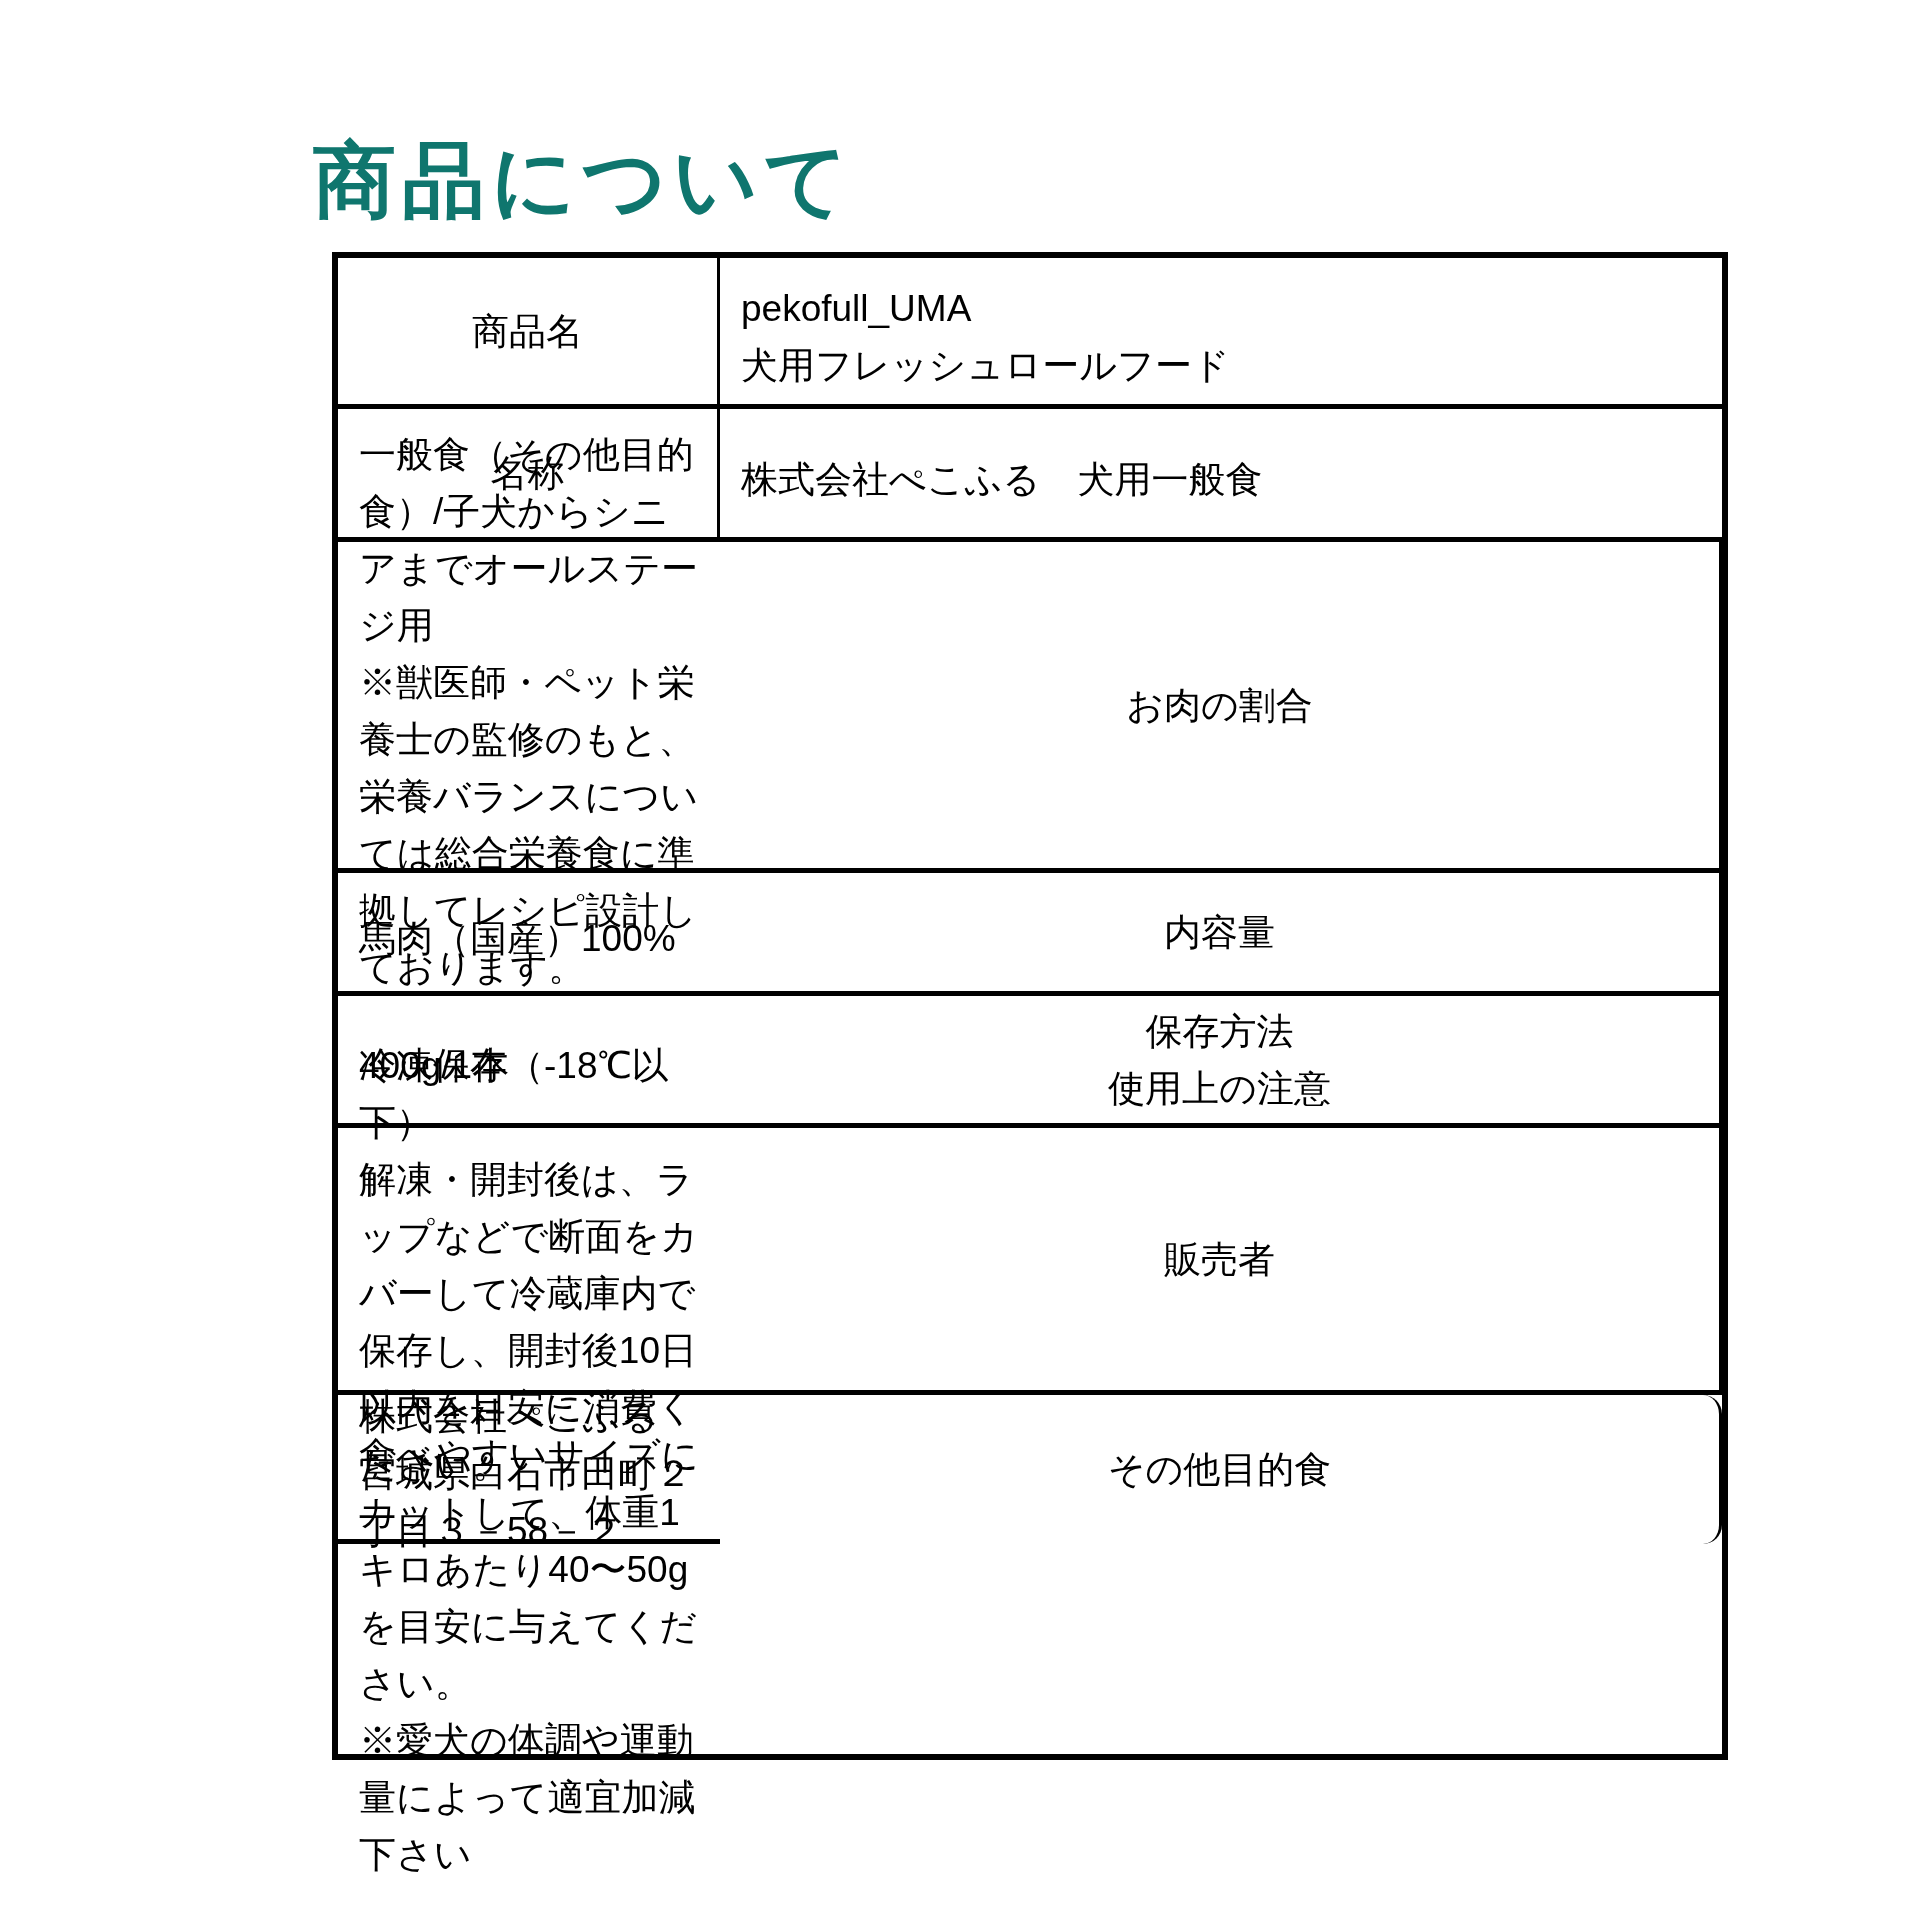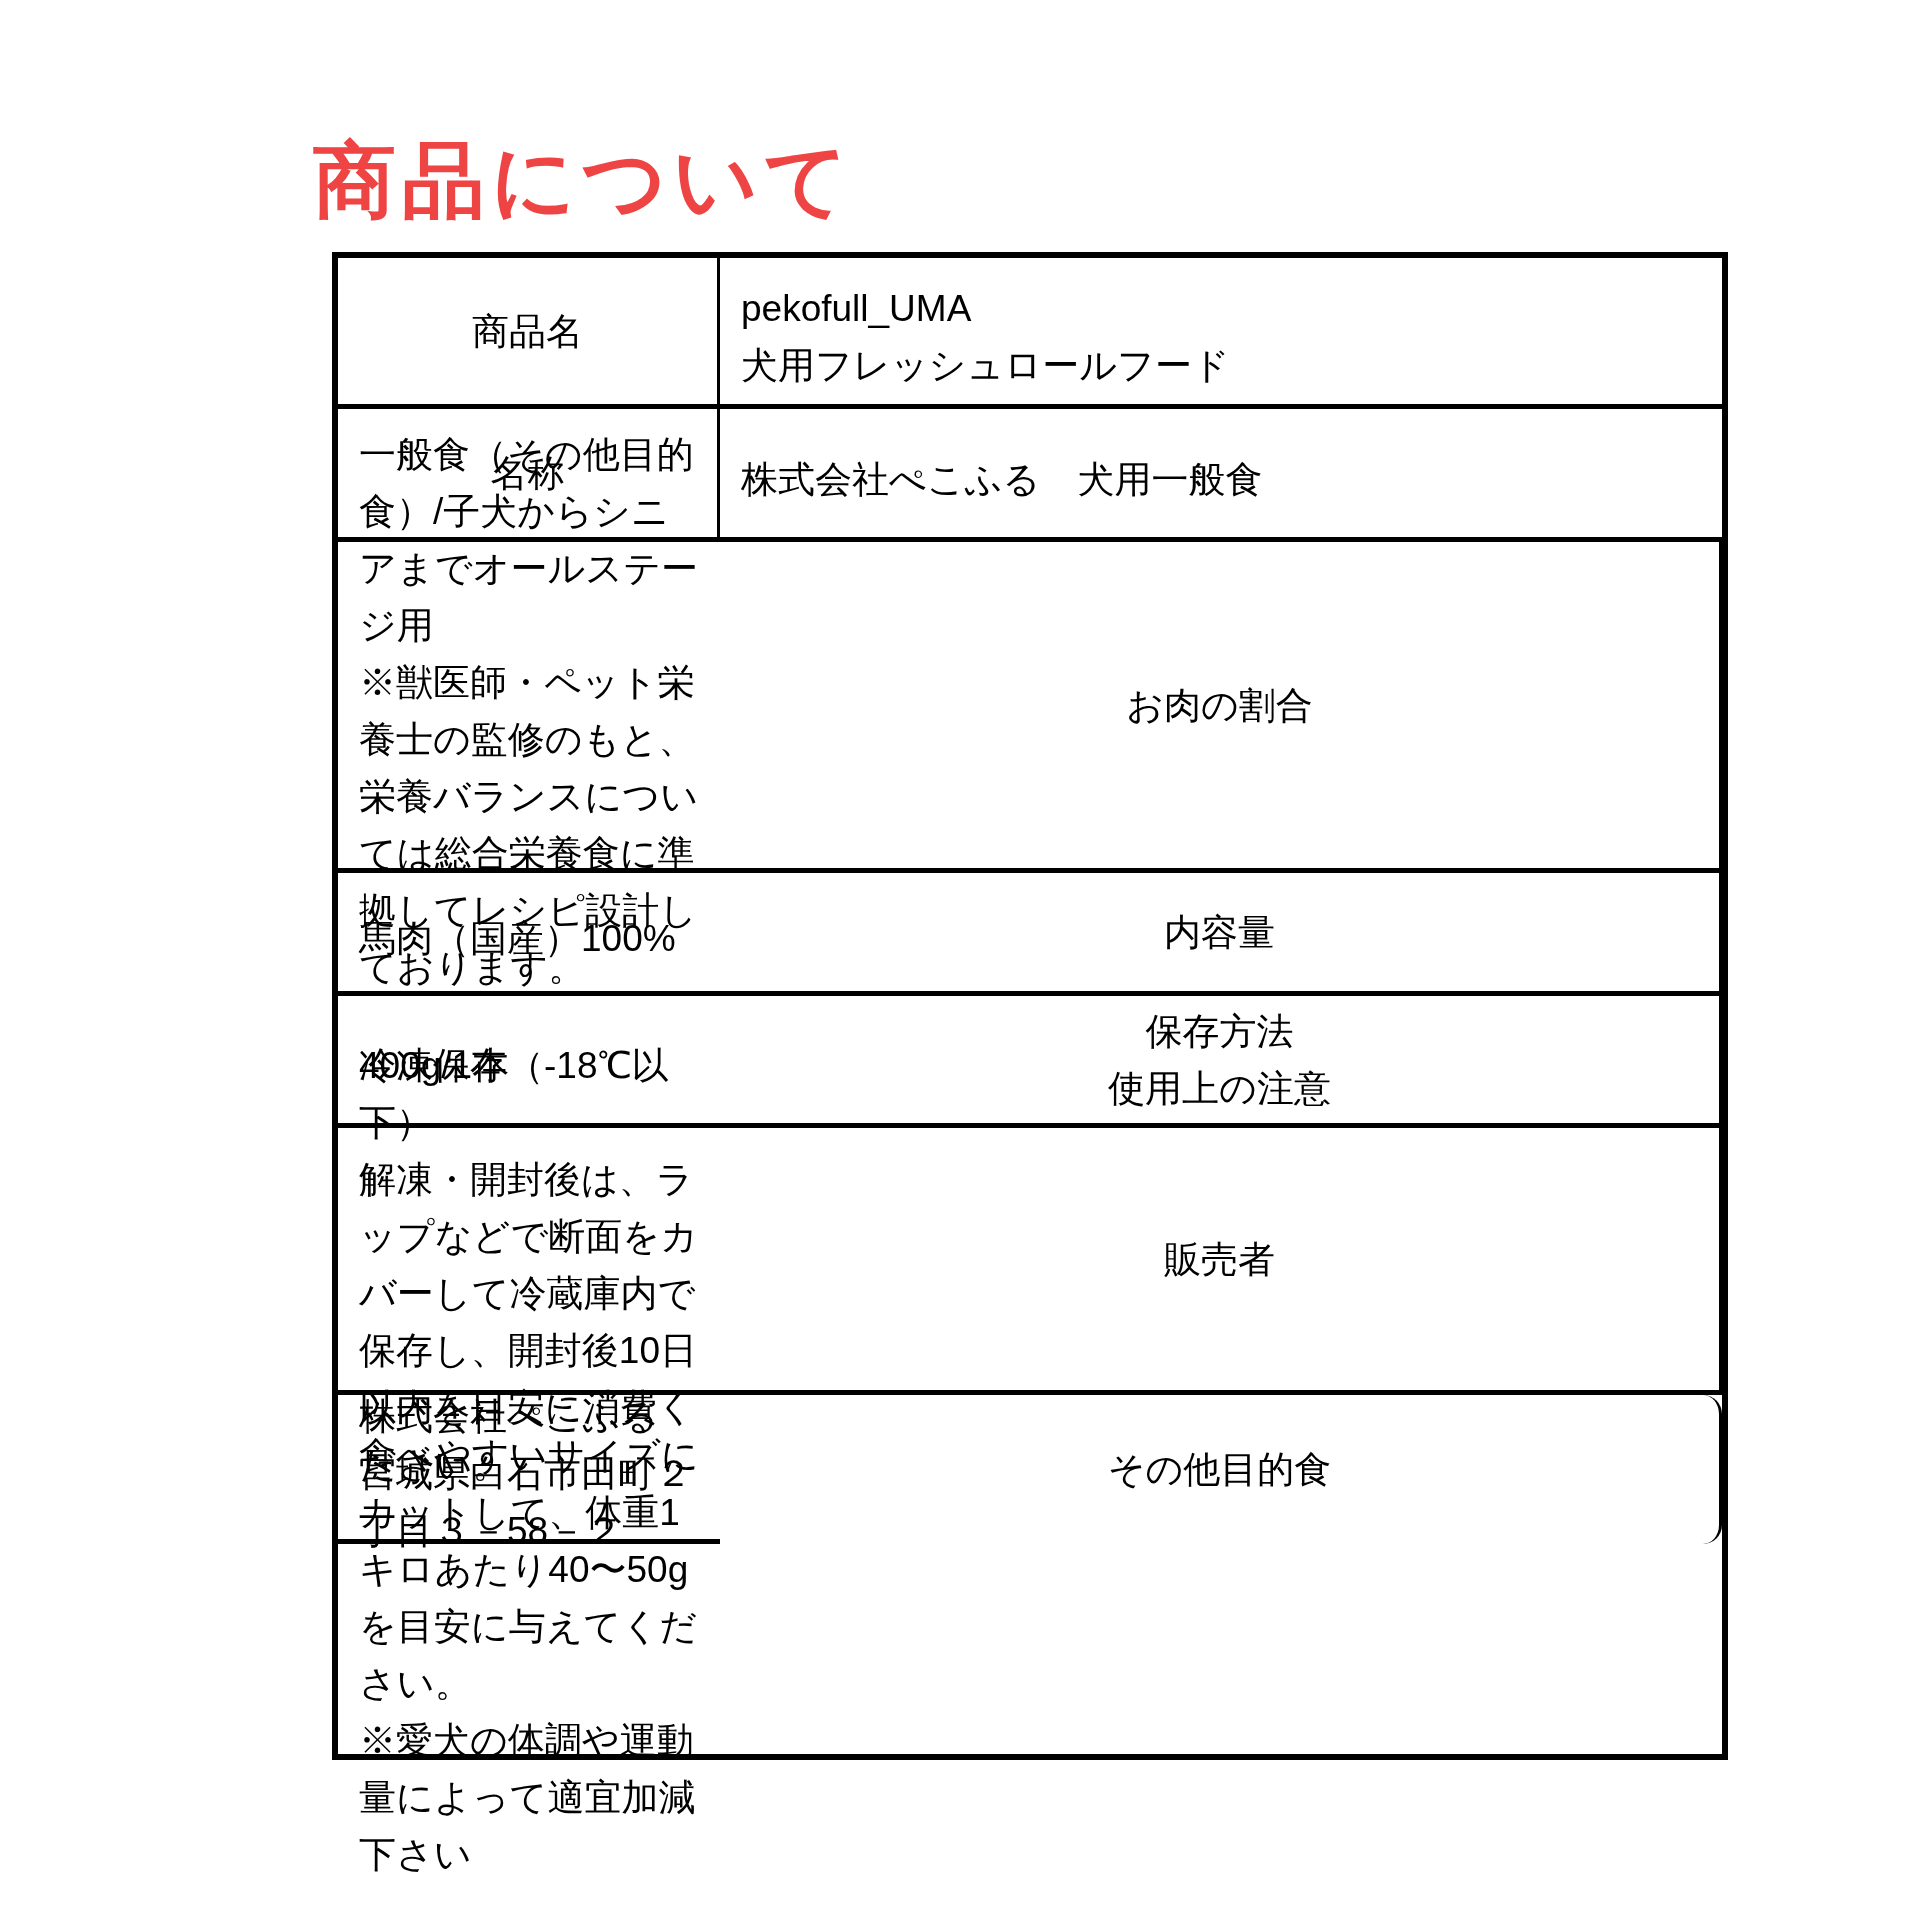--- a/index.html
+++ b/index.html
@@ -18,21 +18,21 @@
   }
   .page-title {
     position: absolute;
     left: 313px;
     top: 131px;
     font-family: "DejaVu Serif", "Liberation Serif", serif;
     font-weight: 900;
     font-size: 83px;
     line-height: 1.2;
     letter-spacing: 6px;
-    color: #ef4444;
+    color: #0f766e;
     white-space: nowrap;
   }
   .info-table {
     position: absolute;
     left: 332px;
     top: 252px;
     width: 1396px;
     box-sizing: border-box;
     border: 6px solid #000000;
     display: grid;

